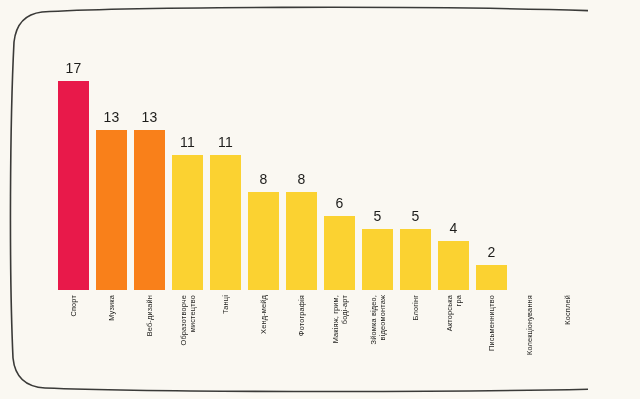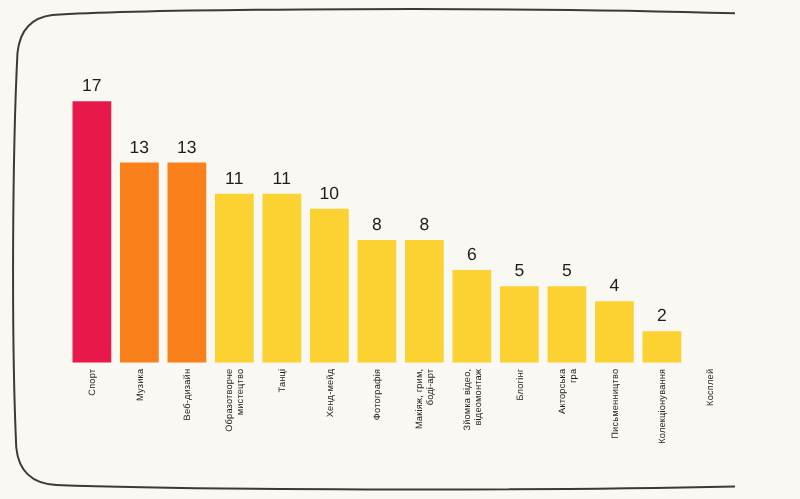--- a/index.html
+++ b/index.html
@@ -116,24 +116,20 @@
         </div>
         <div class="bar-col">
           <div class="bar-value">11</div>
           <div class="bar-rect" style="height: 135.235px; background: rgb(251, 210, 49);"></div>
         </div>
         <div class="bar-col">
           <div class="bar-value">11</div>
           <div class="bar-rect" style="height: 135.235px; background: rgb(251, 210, 49);"></div>
         </div>
         <div class="bar-col">
-          <div class="bar-value">10</div>
-          <div class="bar-rect" style="height: 122.941px; background: rgb(251, 210, 49);"></div>
-        </div>
-        <div class="bar-col">
           <div class="bar-value">8</div>
           <div class="bar-rect" style="height: 98.3529px; background: rgb(251, 210, 49);"></div>
         </div>
         <div class="bar-col">
           <div class="bar-value">8</div>
           <div class="bar-rect" style="height: 98.3529px; background: rgb(251, 210, 49);"></div>
         </div>
         <div class="bar-col">
           <div class="bar-value">6</div>
           <div class="bar-rect" style="height: 73.7647px; background: rgb(251, 210, 49);"></div>

